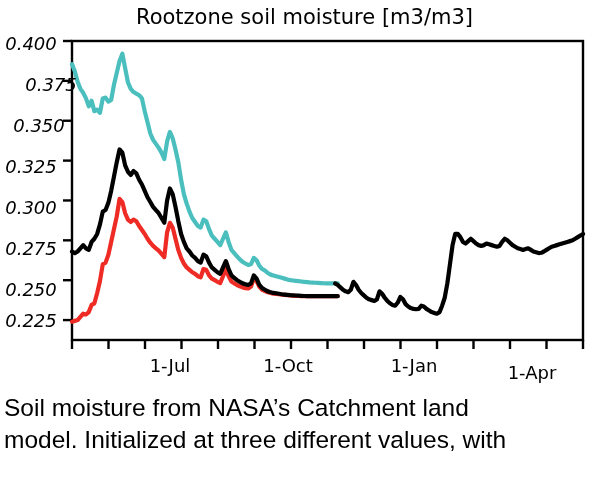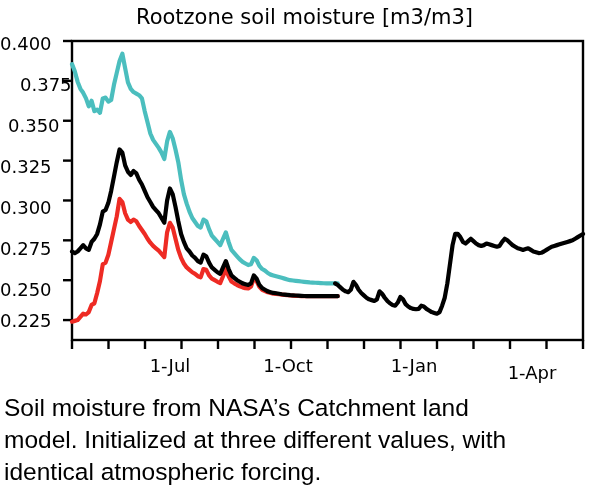--- a/index.html
+++ b/index.html
@@ -45,23 +45,24 @@
     white-space: nowrap;
   }
   .tick-label {
     position: absolute;
     font-size: 18px;
     font-family: "DejaVu Sans", sans-serif;
     color: #000000;
     white-space: nowrap;
   }
   .ytick-label {
-    text-align: left;
+    text-align: center;
     width: 62px;
     left: 0;
+    font-style: italic;
   }
   .xtick-label {
     text-align: center;
     width: 100px;
   }
   #caption {
     position: absolute;
     left: 0;
     top: 392px;
     width: 609px;
@@ -138,16 +139,15 @@
             <path d="M72.00,251.50 L74.80,253.09 L77.59,251.50 L80.39,248.31 L83.19,245.12 L85.99,248.31 L88.78,249.90 L91.58,241.93 L94.38,238.74 L97.17,233.95 L99.97,224.39 L102.77,211.63 L105.56,210.03 L108.36,202.86 L111.16,190.90 L113.96,176.55 L116.75,162.19 L119.55,149.44 L122.35,152.63 L125.14,165.38 L127.94,171.76 L130.74,174.95 L133.54,170.97 L136.33,173.36 L139.13,179.74 L141.93,184.52 L144.72,190.90 L147.52,197.28 L150.32,202.06 L153.11,206.85 L155.91,210.03 L158.71,213.22 L161.51,218.01 L164.30,222.79 L167.10,200.47 L169.90,188.51 L172.69,194.09 L175.49,206.85 L178.29,221.20 L181.09,233.95 L183.88,241.93 L186.68,248.31 L189.48,251.50 L192.27,255.48 L195.07,257.87 L197.87,261.06 L200.66,262.66 L203.46,254.69 L206.26,256.28 L209.06,262.66 L211.85,267.44 L214.65,269.83 L217.45,272.23 L220.24,273.82 L223.04,267.44 L225.84,261.06 L228.63,269.04 L231.43,275.42 L234.23,277.81 L237.03,280.20 L239.82,281.79 L242.62,283.39 L245.42,284.19 L248.21,284.98 L251.01,283.39 L253.81,275.42 L256.61,278.61 L259.40,284.98 L262.20,288.17 L265.00,289.77 L267.79,291.36 L270.59,292.16 L273.39,292.96 L276.18,293.28 L278.98,293.75 L281.78,294.23 L284.58,294.55 L287.37,294.87 L290.17,295.19 L292.97,295.35 L295.76,295.51 L298.56,295.67 L301.36,295.83 L304.16,295.99 L306.95,296.15 L309.75,296.15 L312.55,296.15 L315.34,296.15 L318.14,296.15 L320.94,296.15 L323.73,296.15 L326.53,296.15 L329.33,296.15 L332.13,296.15 L334.92,296.15 L337.72,296.15" fill="none" stroke="#000000" stroke-width="4.2" stroke-linejoin="round" stroke-linecap="round"></path>
             <path d="M335.17,283.39 L337.77,284.98 L340.38,287.38 L342.99,289.77 L345.60,291.36 L348.21,292.16 L350.82,289.77 L353.43,281.79 L356.04,284.98 L358.64,289.77 L361.25,292.96 L363.86,295.35 L366.47,297.74 L369.08,299.34 L371.69,300.13 L374.30,300.93 L376.91,299.34 L379.51,291.36 L382.12,293.75 L384.73,297.74 L387.34,300.93 L389.95,303.32 L392.56,304.92 L395.17,305.71 L397.78,302.53 L400.38,296.94 L402.99,299.34 L405.60,304.12 L408.21,306.51 L410.82,308.11 L413.43,308.90 L416.04,309.22 L418.65,308.90 L421.26,305.71 L423.86,306.51 L426.47,308.90 L429.08,310.50 L431.69,312.09 L434.30,312.89 L436.91,313.69 L439.52,312.09 L442.13,305.71 L444.73,297.74 L447.34,283.39 L449.95,264.25 L452.56,245.12 L455.17,233.95 L457.78,233.95 L460.39,237.14 L463.00,241.93 L465.60,243.52 L468.21,241.13 L470.82,238.74 L473.43,241.13 L476.04,243.52 L478.65,245.12 L481.26,245.91 L483.87,245.12 L486.47,243.52 L489.08,244.32 L491.69,245.12 L494.30,245.91 L496.91,246.71 L499.52,245.91 L502.13,241.93 L504.74,238.74 L507.35,240.33 L509.95,242.73 L512.56,245.12 L515.17,246.71 L517.78,248.31 L520.39,249.10 L523.00,249.90 L525.61,249.10 L528.22,248.31 L530.82,249.90 L533.43,251.50 L536.04,252.29 L538.65,253.09 L541.26,252.77 L543.87,251.50 L546.48,249.90 L549.09,248.31 L551.69,246.71 L554.30,245.91 L556.91,245.12 L559.52,244.32 L562.13,243.52 L564.74,242.73 L567.35,241.93 L569.96,241.13 L572.56,240.33 L575.17,238.74 L577.78,237.14 L580.39,235.55 L583.00,233.95" fill="none" stroke="#000000" stroke-width="4.2" stroke-linejoin="round" stroke-linecap="round"></path>
           </g>
       </g>
     </svg>
   </div>
 
   <div id="caption">
     <span>Soil moisture from NASA’s Catchment land</span>
     <span>model. Initialized at three different values, with</span>
-    <span style="text-align:left;">identical atmospheric forcing.</span>
   </div>
 
 </div>
 
 </body></html>

